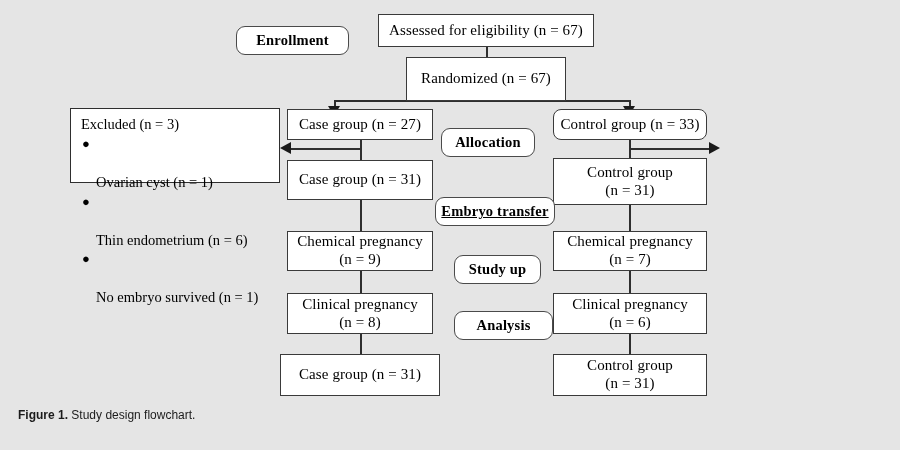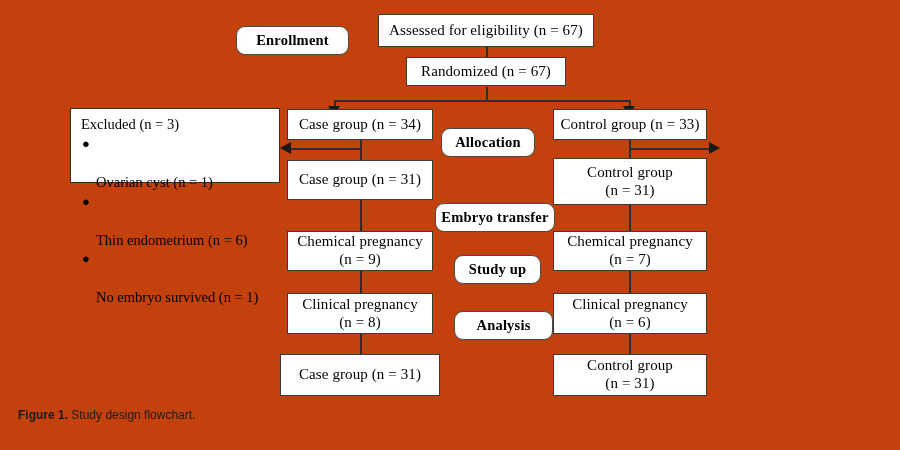--- a/index.html
+++ b/index.html
@@ -4,21 +4,21 @@
 <style>
   html, body {
     margin: 0;
     padding: 0;
     background: #ffffff;
   }
   #page {
     position: relative;
     width: 900px;
     height: 450px;
-    background: #c2410c;
+    background: #e5e5e5;
     overflow: hidden;
     font-family: "Liberation Serif", "DejaVu Serif", serif;
     color: #000000;
   }
 
   
   .box {
     position: absolute;
     box-sizing: border-box;
     border: 1.6px solid #3a3a3a;
@@ -164,29 +164,29 @@
 
   <div class="vline" style="left:629px; top:148px; height:13px;"></div>
   <div class="vline" style="left:629px; top:205px; height:26px;"></div>
   <div class="vline" style="left:629px; top:271px; height:22px;"></div>
   <div class="vline" style="left:629px; top:334px; height:20px;"></div>
 
   <div class="box" style="left:378px; top:14px; width:216px; height:33px;">
     <span class="txt">Assessed for eligibility (n = 67)</span>
   </div>
 
-  <div class="box" style="left:406px; top:57px; width:160px; height:29px;justify-content:center;">
+  <div class="box" style="left:406px; top:57px; width:160px; height:44px;justify-content:center;">
     <span class="txt">Randomized (n = 67)</span>
   </div>
 
   <div class="box" style="left:287px; top:109px; width:146px; height:31px;">
-    <span class="txt">Case group (n = 34)</span>
-  </div>
-
-  <div class="box" style="left:553px; top:109px; width:154px; height:31px;">
+    <span class="txt">Case group (n = 27)</span>
+  </div>
+
+  <div class="box" style="left:553px; top:109px; width:154px; height:31px;border-radius:8px;">
     <span class="txt">Control group (n = 33)</span>
   </div>
 
   <div class="exbox" style="left:70px; top:108px; width:210px; height:75px;">
     <span class="exhead">Excluded (n = 3)</span>
     <ul>
       <li>
         <span class="bullet">●</span>
         <span>Ovarian cyst (n = 1)</span>
       </li>
@@ -241,21 +241,21 @@
   </div>
 
   <div class="phase" style="left:236px; top:26px; width:113px; height:29px;">
     <span>Enrollment</span>
   </div>
 
   <div class="phase" style="left:441px; top:128px; width:94px; height:29px;font-family:Liberation Serif, serif;">
     <span>Allocation</span>
   </div>
 
-  <div class="phase" style="left:435px; top:203px; width:120px; height:29px;">
+  <div class="phase" style="left:435px; top:197px; width:120px; height:29px;text-decoration:underline;">
     <span>Embryo transfer</span>
   </div>
 
   <div class="phase" style="left:454px; top:255px; width:87px; height:29px;">
     <span>Study up</span>
   </div>
 
   <div class="phase" style="left:454px; top:311px; width:99px; height:29px;">
     <span>Analysis</span>
   </div>

